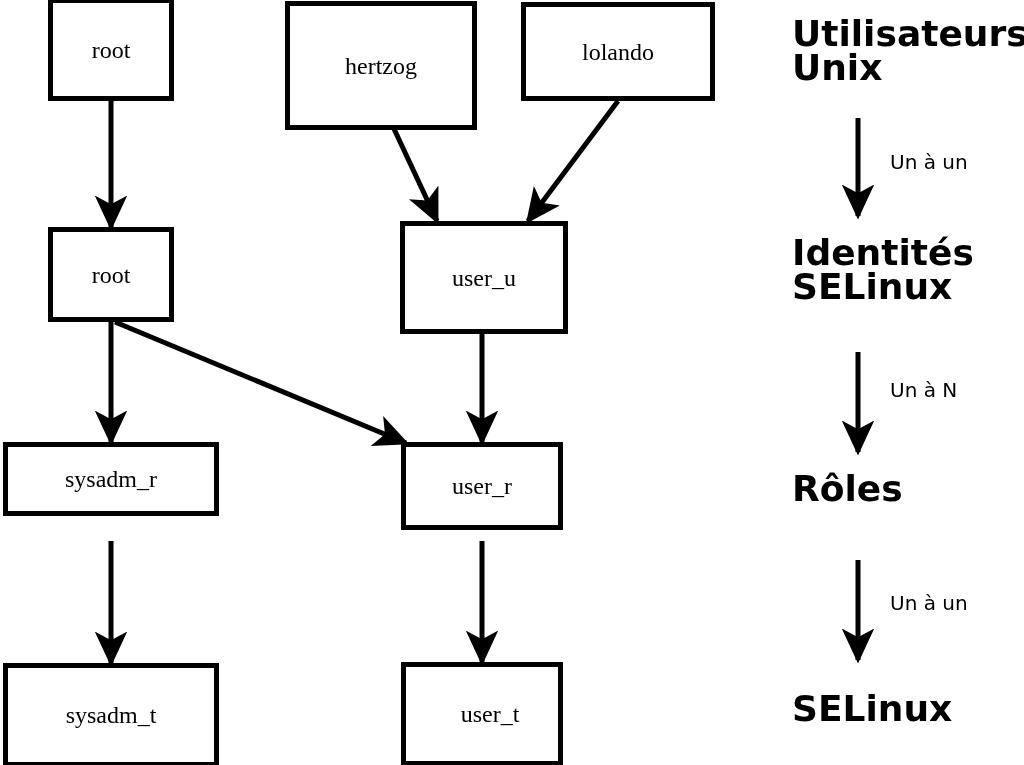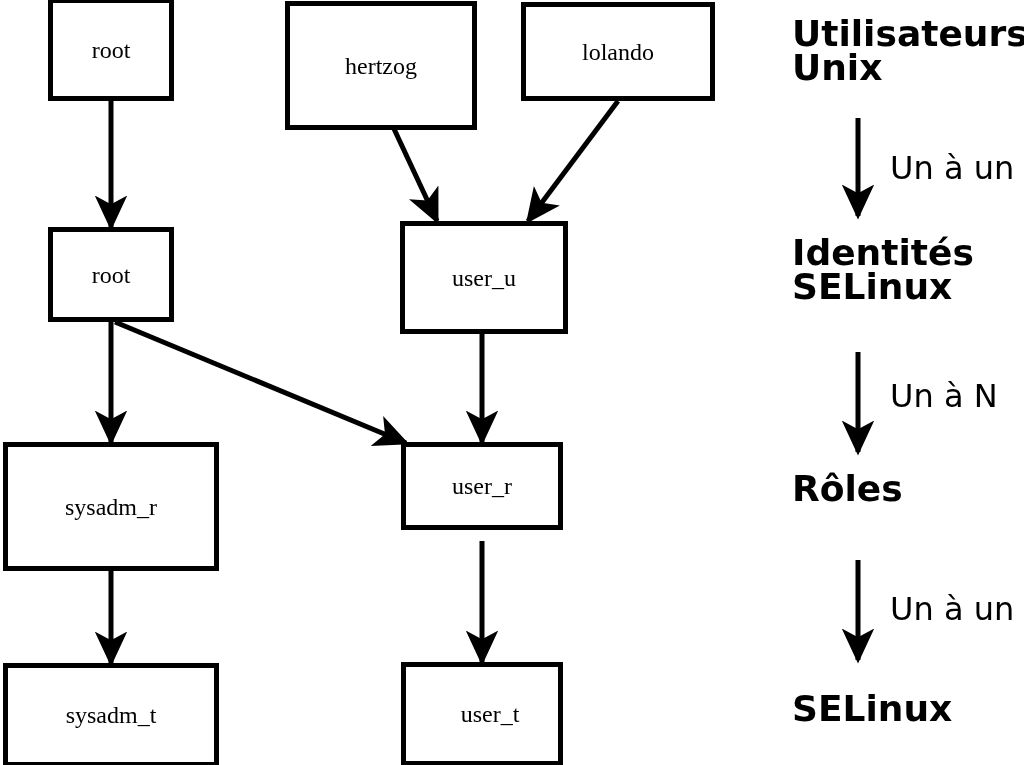--- a/index.html
+++ b/index.html
@@ -51,21 +51,21 @@
     font-weight: bold;
     font-size: 36px;
     line-height: 34px;
     color: #000000;
     white-space: pre-line;
     z-index: 3;
   }
   .legend-edge-label {
     position: absolute;
     font-family: "DejaVu Sans", sans-serif;
-    font-size: 32px;
+    font-size: 20px;
     line-height: 1;
     color: #000000;
     white-space: nowrap;
     z-index: 3;
   }
 </style>
 </head>
 <body>
 
 <div id="stage">
@@ -102,21 +102,21 @@
       </div>
       <div class="node" style="left: 521px; top: 2px; width: 194px; height: 99px; border-color: rgb(0, 0, 0);">
         <span class="node-label">lolando</span>
       </div>
       <div class="node" style="left: 48px; top: 227px; width: 126px; height: 95px; border-color: rgb(0, 0, 0);">
         <span class="node-label">root</span>
       </div>
       <div class="node" style="left: 400px; top: 221px; width: 168px; height: 113px; border-color: rgb(0, 0, 0);">
         <span class="node-label">user_u</span>
       </div>
-      <div class="node" style="left: 3px; top: 442px; width: 216px; height: 129px; border-color: rgb(0, 0, 0);">
+      <div class="node" style="left: 3px; top: 442px; width: 216px; height: 74px; border-color: rgb(0, 0, 0);">
         <span class="node-label">sysadm_r</span>
       </div>
       <div class="node" style="left: 401px; top: 442px; width: 162px; height: 88px; border-color: rgb(0, 0, 0);">
         <span class="node-label">user_r</span>
       </div>
       <div class="node" style="left: 3px; top: 663px; width: 216px; height: 104px; border-color: rgb(0, 0, 0);">
         <span class="node-label">sysadm_t</span>
       </div>
       <div class="node" style="left: 401px; top: 662px; width: 162px; height: 104px; border-color: rgb(0, 0, 0); padding-left: 16px;">
         <span class="node-label">user_t</span>

